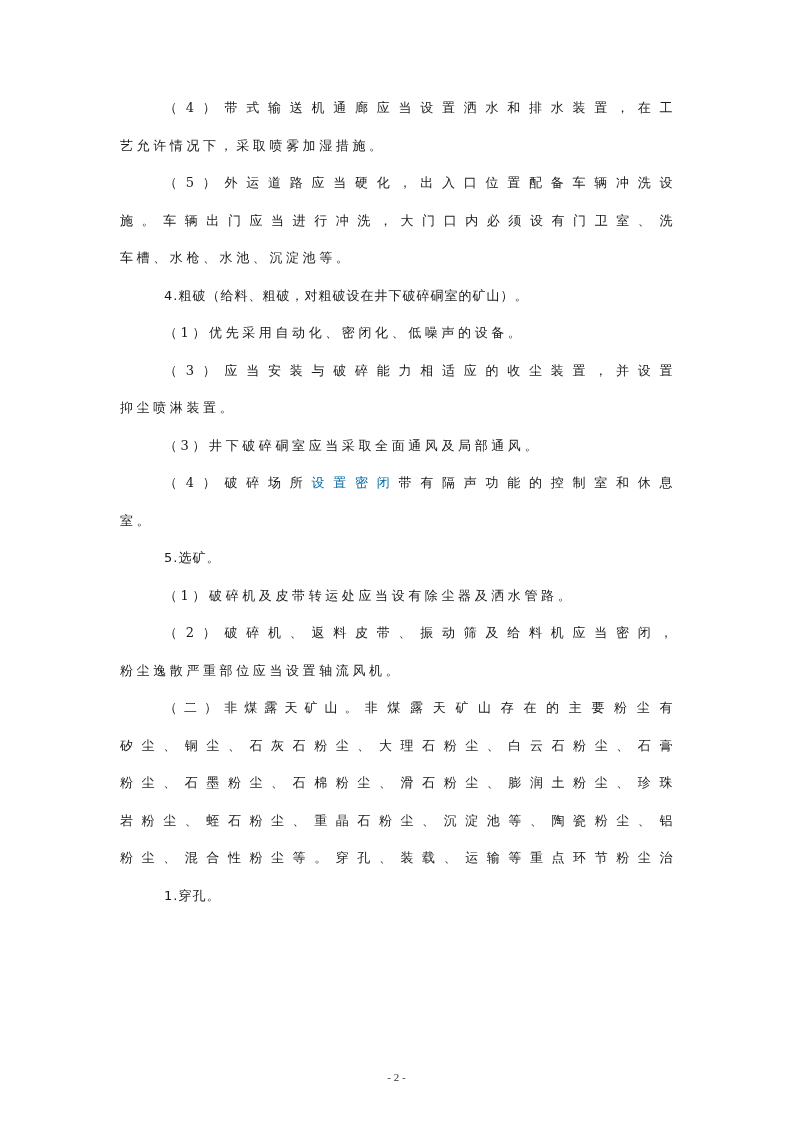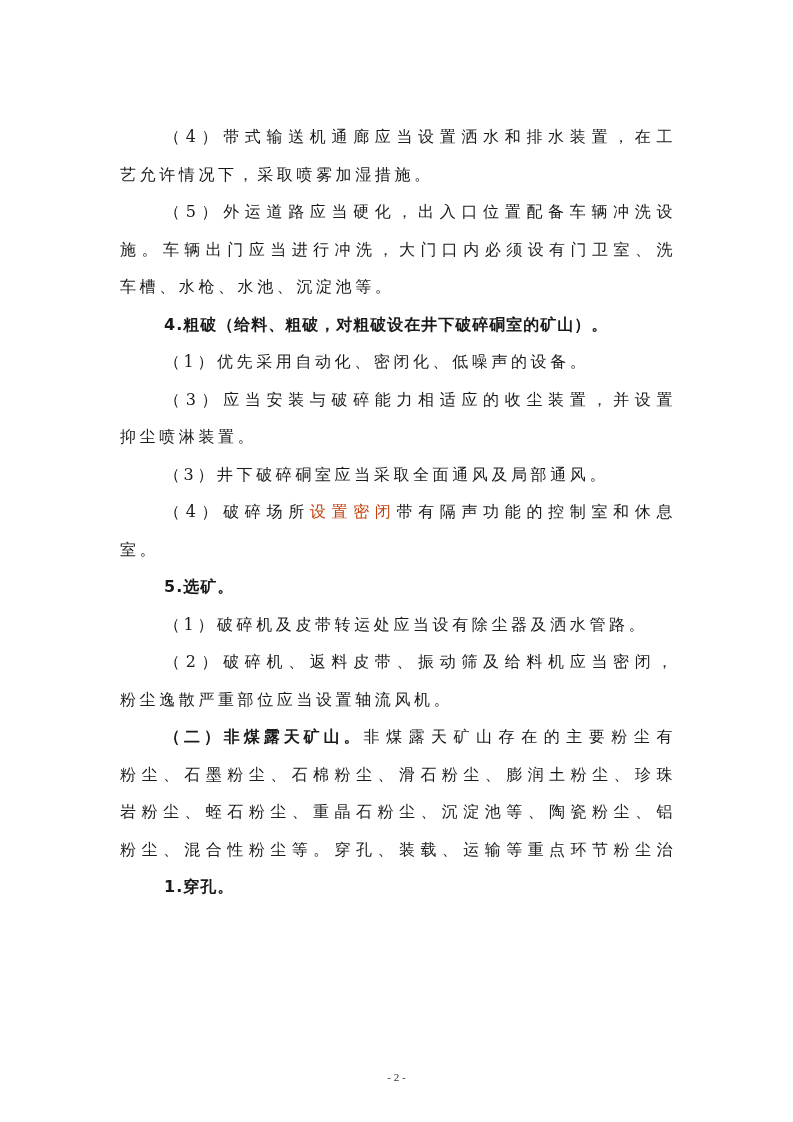--- a/index.html
+++ b/index.html
@@ -1,32 +1,32 @@
 <!DOCTYPE html>
 <html><head>
 <meta charset="utf-8">
 <style>
   html, body { margin: 0; padding: 0; background: #ffffff; }
   body { width: 793px; height: 1122px; position: relative; overflow: hidden; }
   .page {
-    position: absolute; left: 120px; top: 118px; width: 556px;
+    position: absolute; left: 120px; top: 89px; width: 556px;
     font-family: "DejaVu Serif", "Liberation Serif", serif;
-    font-size: 16px; color: #1a1a1a;
+    font-size: 13px; color: #1a1a1a;
   }
   .line {
     height: 37.5px; line-height: 37.5px; white-space: nowrap;
     letter-spacing: 3.6px; text-align: justify; text-align-last: justify;
   }
   .line.last { text-align-last: left; }
   .indent { padding-left: 44px; }
   .bold {
     font-family: "DejaVu Sans", "Liberation Sans", sans-serif;
-    font-weight: bold; letter-spacing: 1px;
+    font-weight: normal; letter-spacing: 1px;
   }
-  .blue { color: #c2410c; }
+  .blue { color: #0369a1; }
   .footer {
     position: absolute; left: 0; width: 793px; top: 1071px; text-align: center;
     font-family: "Liberation Serif", serif; font-size: 11px; color: #333;
   }
 </style>
 </head>
 <body>
 
 <div class="page">
   <div class="line indent">（4）带式输送机通廊应当设置洒水和排水装置，在工</div>
@@ -43,20 +43,21 @@
   <div class="line indent last">（3）井下破碎硐室应当采取全面通风及局部通风。</div>
   <div class="line indent"><span>（4）破碎场所</span><span class="blue">设置密闭</span><span>带有隔声功能的控制室和休息</span></div>
   <div class="line last">室。</div>
 
   <div class="line indent bold last">5.选矿。</div>
   <div class="line indent last">（1）破碎机及皮带转运处应当设有除尘器及洒水管路。</div>
   <div class="line indent">（2）破碎机、返料皮带、振动筛及给料机应当密闭，</div>
   <div class="line last">粉尘逸散严重部位应当设置轴流风机。</div>
 
   <div class="line indent"><span class="bold">（二）非煤露天矿山。</span><span>非煤露天矿山存在的主要粉尘有</span></div>
+  <div class="line">矽尘、铜尘、石灰石粉尘、大理石粉尘、白云石粉尘、石膏</div>
   <div class="line">粉尘、石墨粉尘、石棉粉尘、滑石粉尘、膨润土粉尘、珍珠</div>
   <div class="line">岩粉尘、蛭石粉尘、重晶石粉尘、沉淀池等、陶瓷粉尘、铝</div>
   <div class="line">粉尘、混合性粉尘等。穿孔、装载、运输等重点环节粉尘治</div>
 
   <div class="line indent bold last">1.穿孔。</div>
 </div>
 
 <div class="footer">- 2 -</div>
 
 </body></html>

